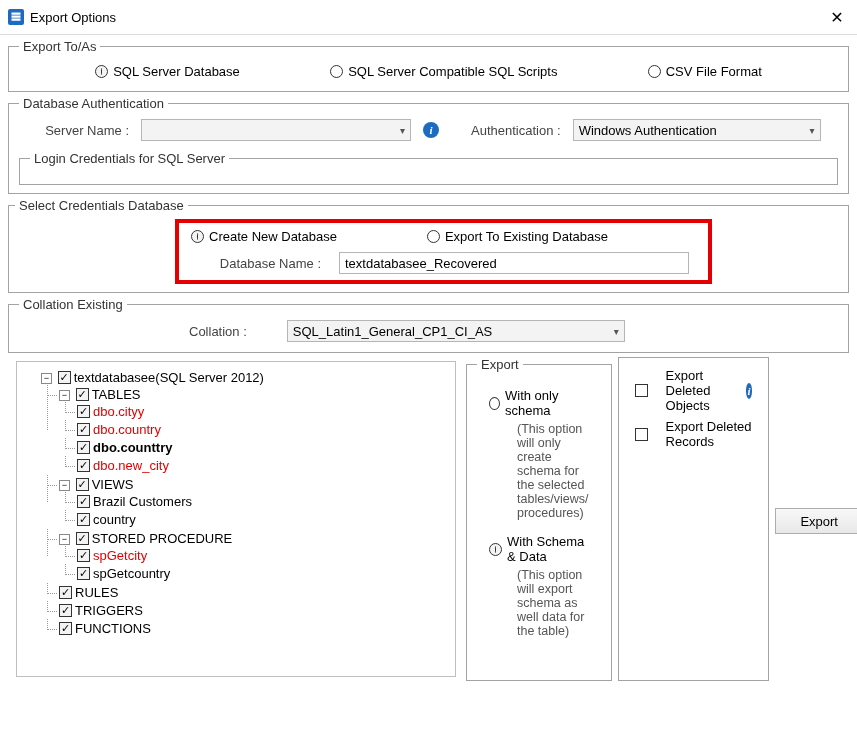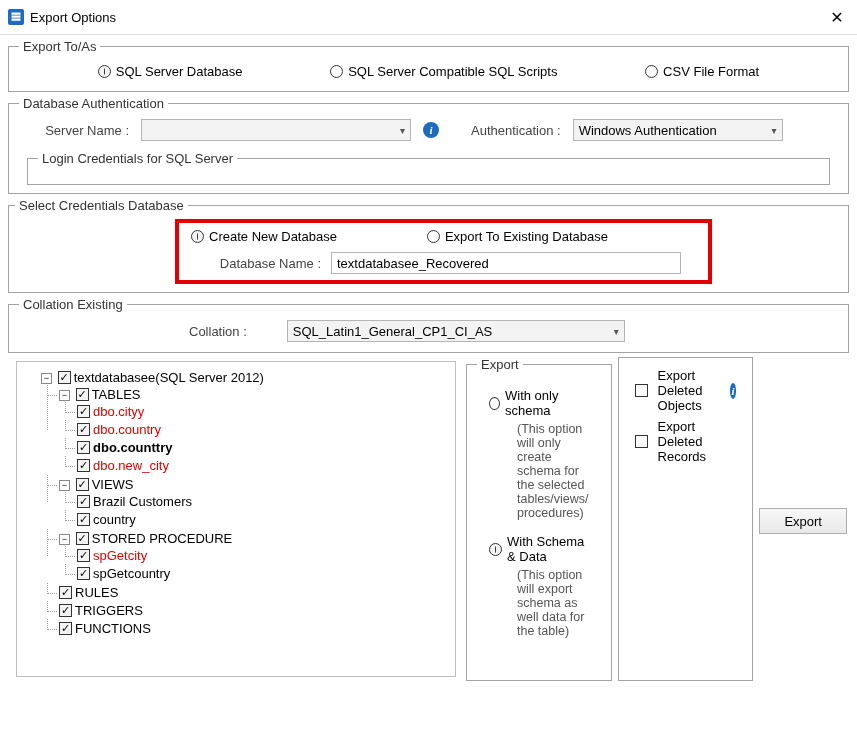--- a/index.html
+++ b/index.html
@@ -4,21 +4,21 @@
 <style>
 * { box-sizing: border-box; font-family: "Segoe UI", Tahoma, sans-serif; font-size: 13px; }
 body { margin: 0; background: #fff; width: 857px; height: 732px; overflow: hidden; }
 .titlebar { display: flex; align-items: center; padding: 4px 8px; height: 35px; border-bottom: 1px solid #ddd; }
 .titlebar .ico { width: 16px; height: 16px; background: #1d6bbf; border-radius: 2px; margin-right: 6px; display:flex;align-items:center;justify-content:center;}
 .titlebar .ico svg { width:12px;height:12px;}
 .titlebar .ttl { flex: 1; }
 .closebtn { width: 24px; text-align: center; font-size: 16px; cursor: default; }
 fieldset { border: 1px solid #a3a3a3; margin: 4px 8px; padding: 8px 10px 10px; position: relative; }
 legend { padding: 0 4px; color: #333; }
-.row { display: flex; align-items: center; gap: 10px; }
+.row { display: flex; align-items: center; gap: 18px; }
 .radio, .check { display: inline-flex; align-items: center; gap: 5px; }
 .radio .r { width: 13px; height: 13px; border: 1px solid #333; border-radius: 50%; display: inline-flex; align-items: center; justify-content: center; }
 .radio .r.sel::after { content:""; width:7px; height:7px; background:#333; border-radius:50%; }
 .check .c { width: 13px; height: 13px; border: 1px solid #333; display:inline-flex;align-items:center;justify-content:center;font-size:11px;line-height:1;}
 .check .c.sel::after { content:"✓"; font-size:11px; }
 label.lab { color:#444; }
 label.lab.dis { color:#aaa; }
 .txt { height: 22px; border: 1px solid #b5b5b5; padding: 2px 5px; background:#fff; }
 .sel { height: 22px; border: 1px solid #b5b5b5; background:#f3f3f3; display:flex;align-items:center;padding:0 5px;justify-content:space-between;}
 .sel .arrow { font-size:10px; color:#555; }
@@ -74,27 +74,27 @@
 <fieldset style="padding-bottom:2px;">
   <legend>Database Authentication</legend>
   <div class="row" style="gap:12px;">
     <label class="lab" style="width:110px;text-align:right;">Server Name :</label>
     <div class="sel" style="width:270px;">
         <span></span>
         <span class="arrow">▾</span>
       </div>
     <span class="infoico">i</span>
     <label class="lab" style="margin-left:20px;">Authentication :</label>
-    <div class="sel" style="width:210px;">
+    <div class="sel" style="width:248px;">
         <span>Windows Authentication</span>
         <span class="arrow">▾</span>
       </div>
   </div>
 
-  <fieldset style="margin:10px 8px 6px;">
+  <fieldset style="margin:10px 0 6px;">
     <legend>Login Credentials for SQL Server</legend>
   </fieldset>
 </fieldset>
 
 <fieldset style="padding:6px 6px 8px;">
   <legend>Select Credentials Database</legend>
   <div class="highlight">
     <div class="row" style="gap:90px;margin-bottom:8px;">
       <span class="radio">
           <span class="r sel"></span>

